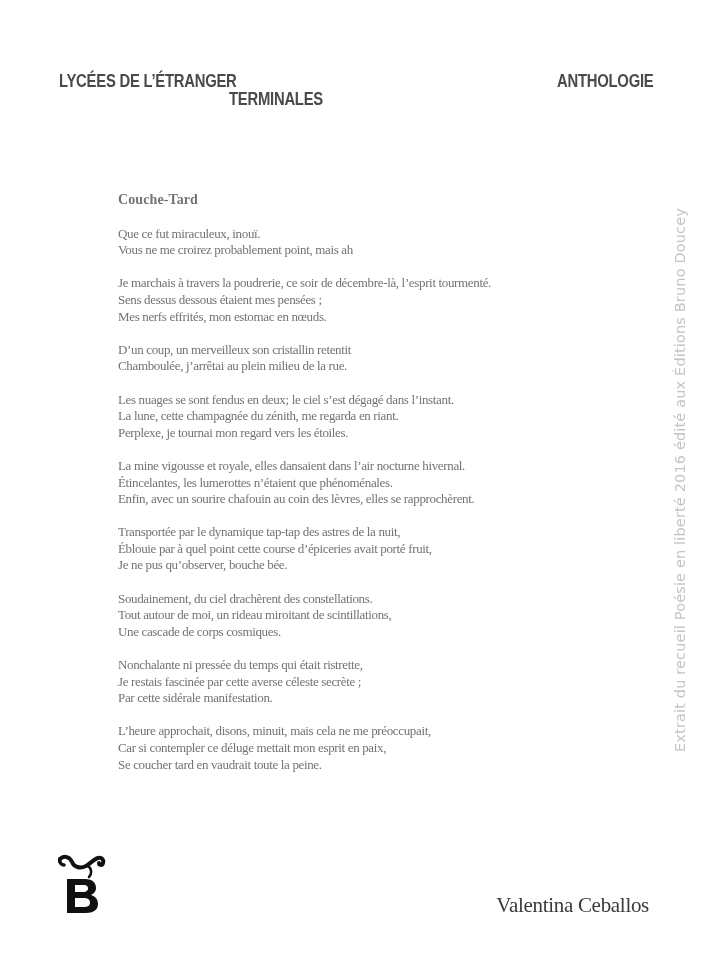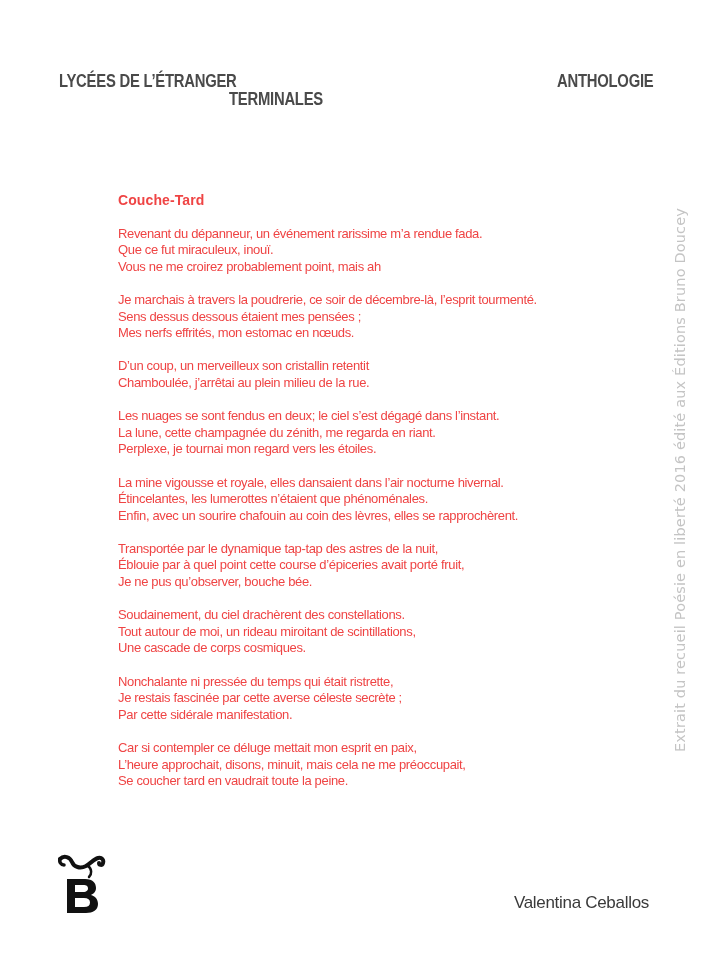--- a/index.html
+++ b/index.html
@@ -29,22 +29,22 @@
     .hdr-left-1 { left: 59px; top: 71px; }
     .hdr-left-2 { left: 229px; top: 89px; }
     .hdr-right {
       left: 557px; top: 71px;
     }
     .poem {
       position: absolute;
       left: 118px;
       top: 192px;
       width: 540px;
-      color: #ef4444;
-      font-family: Liberation Sans, sans-serif;
+      color: #737373;
+      font-family: Liberation Serif, serif;
       font-size: 13px;
       line-height: 16.6px;
     }
     .poem-title {
       font-weight: bold;
       font-size: 14px;
       margin: 0 0 17px 0;
       letter-spacing: 0.1px;
     }
     .stanza {
@@ -71,40 +71,39 @@
       position: absolute;
       left: 58px;
       top: 853px;
       width: 48px;
       height: 62px;
     }
     .author {
       position: absolute;
       right: 60px;
       top: 893px;
-      font-family: Liberation Sans, sans-serif;
+      font-family: Liberation Serif, serif;
       font-weight: 300;
-      font-size: 17px;
+      font-size: 21px;
       color: #3a3a3a;
       letter-spacing: -0.3px;
       white-space: nowrap;
     }
   </style>
 </head>
 <body>
 
 <div class="hdr hdr-left-1">LYCÉES DE L’ÉTRANGER</div>
 <div class="hdr hdr-left-2">TERMINALES</div>
 <div class="hdr hdr-right">ANTHOLOGIE</div>
 
 <div class="poem">
   <div class="poem-title">Couche-Tard</div>
 
   <div class="stanza">
-    <span class="line">Revenant du dépanneur, un événement rarissime m’a rendue fada.</span>
     <span class="line">Que ce fut miraculeux, inouï.</span>
     <span class="line">Vous ne me croirez probablement point, mais ah</span>
   </div>
   <div class="stanza">
     <span class="line">Je marchais à travers la poudrerie, ce soir de décembre-là, l’esprit tourmenté.</span>
     <span class="line">Sens dessus dessous étaient mes pensées ;</span>
     <span class="line">Mes nerfs effrités, mon estomac en nœuds.</span>
   </div>
   <div class="stanza">
     <span class="line">D’un coup, un merveilleux son cristallin retentit</span>
@@ -129,22 +128,22 @@
     <span class="line">Soudainement, du ciel drachèrent des constellations.</span>
     <span class="line">Tout autour de moi, un rideau miroitant de scintillations,</span>
     <span class="line">Une cascade de corps cosmiques.</span>
   </div>
   <div class="stanza">
     <span class="line">Nonchalante ni pressée du temps qui était ristrette,</span>
     <span class="line">Je restais fascinée par cette averse céleste secrète ;</span>
     <span class="line">Par cette sidérale manifestation.</span>
   </div>
   <div class="stanza">
+    <span class="line">L’heure approchait, disons, minuit, mais cela ne me préoccupait,</span>
     <span class="line">Car si contempler ce déluge mettait mon esprit en paix,</span>
-    <span class="line">L’heure approchait, disons, minuit, mais cela ne me préoccupait,</span>
     <span class="line">Se coucher tard en vaudrait toute la peine.</span>
   </div>
 </div>
 
 <div class="vertical">Extrait du recueil Poésie en liberté 2016 édité aux Éditions Bruno Doucey</div>
 
 <div class="logo">
   <svg width="48" height="62" viewBox="0 0 48 62" xmlns="http://www.w3.org/2000/svg">
 
     <path d="M2 6 C6 2, 12 4, 14 9 C16 14, 22 16, 28 13 C33 10, 36 6, 40 5 C44 4, 46 7, 45 10 C44 13, 41 12, 41 10" fill="none" stroke="#111" stroke-width="4" stroke-linecap="round"></path>

